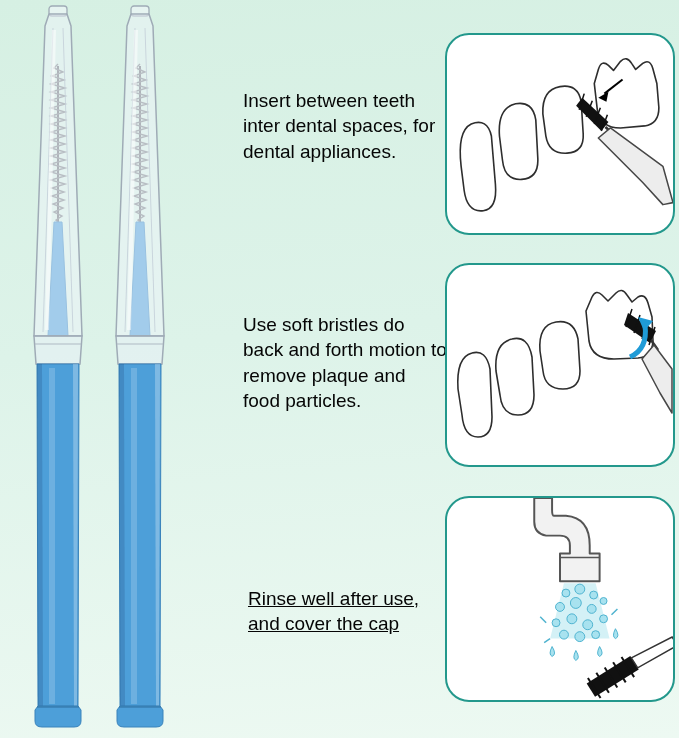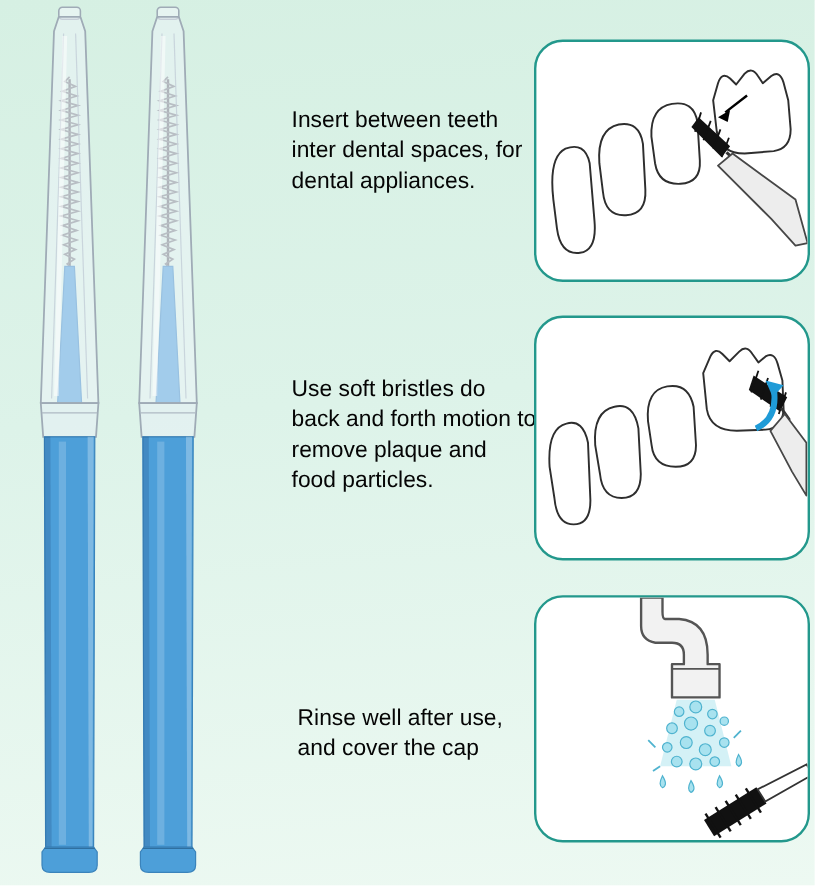--- a/index.html
+++ b/index.html
@@ -13,21 +13,21 @@
   }
   .step-text{
     position:absolute;
     font-size:19px;
     line-height:1.33;
     font-weight:400;
     color:#050505;
   }
   .step1-text{left:243px;top:88px;width:196px;}
   .step2-text{left:243px;top:312px;width:204px;}
-  .step3-text{left:248px;top:586px;width:192px;}
+  .step3-text{left:248px;top:586px;width:192px;text-decoration:underline;}
   .panel{
     position:absolute;
     left:445px;
     width:230px;
     background:#ffffff;
     border:2px solid #23988c;
     border-radius:24px;
     box-sizing:border-box;
     overflow:hidden;
   }

